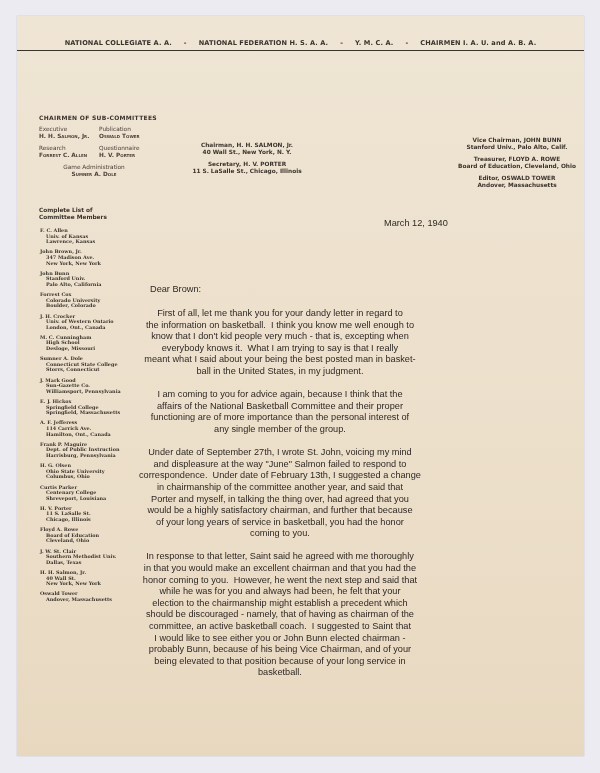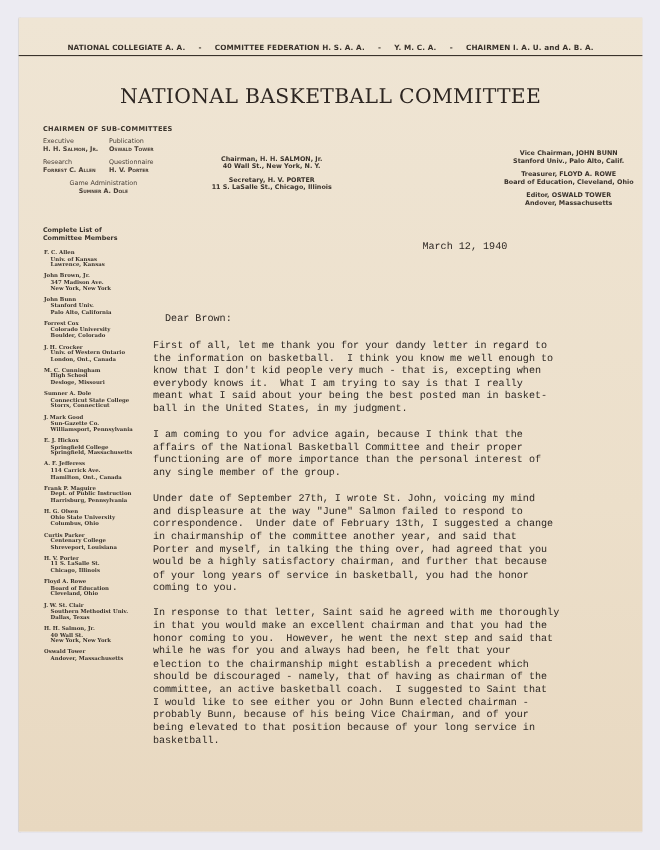--- a/index.html
+++ b/index.html
@@ -37,46 +37,45 @@
   }
   .subc { position:absolute; font-size:5.8px; line-height:7px; font-weight:bold; color:#4a4038; }
   .center-block { position:absolute; left:150px; width:160px; top:126px; text-align:center; font-size:5.8px; line-height:7px; font-weight:bold; color:#3a332c; }
   .right-block { position:absolute; left:425px; width:150px; top:121px; text-align:center; font-size:5.8px; line-height:7px; font-weight:bold; color:#3a332c; }
   .blk { margin-bottom:5px; }
   .members-head { position:absolute; left:22px; top:191px; font-size:5.8px; line-height:7px; font-weight:bold; color:#3a332c; }
   .members { position:absolute; left:23px; top:212px; width:120px; font-family:"DejaVu Serif", serif; font-size:4.9px; line-height:5.6px; font-weight:bold; color:#3a332c; }
   .member { margin-bottom:4.6px; }
   .member .l2 { padding-left:6px; }
   .typed {
-    font-family:Liberation Mono, monospace; font-size:9.2px; line-height:11.6px;
-    color:#2e2824; white-space:pre;
+    font-family:Liberation Sans, sans-serif; font-size:9.2px; line-height:11.6px;
+    color:#2e2824; white-space:pre;text-align:center;
   }
   .date { position:absolute; left:367px; top:202px; }
   .addr { position:absolute; left:133px; top:228px; }
   .salut { position:absolute; left:133px; top:268px; }
   .body { position:absolute; left:122px; top:292px; }
   .para { margin-bottom:11.6px; }
 </style>
 </head>
 <body>
 
 <div class="paper">
 
   <div class="topbar">
     <span>NATIONAL COLLEGIATE A. A.</span>
     <span class="sep">-</span>
-    <span>COMMITTEE FEDERATION H. S. A. A.</span>
+    <span>NATIONAL FEDERATION H. S. A. A.</span>
     <span class="sep">-</span>
     <span>Y. M. C. A.</span>
     <span class="sep">-</span>
     <span>CHAIRMEN I. A. U. and A. B. A.</span>
   </div>
   <div class="rule"></div>
 
-  <div class="title">NATIONAL BASKETBALL COMMITTEE</div>
 
   <div class="sub-heading">CHAIRMEN OF SUB-COMMITTEES</div>
 
   <div class="subc" style="left:22px; top:110px;">
     <div style="font-weight:normal">Executive</div>
     <div class="small-caps">H. H. Salmon, Jr.</div>
   </div>
   <div class="subc" style="left:82px; top:110px;">
     <div style="font-weight:normal">Publication</div>
     <div class="small-caps">Oswald Tower</div>

